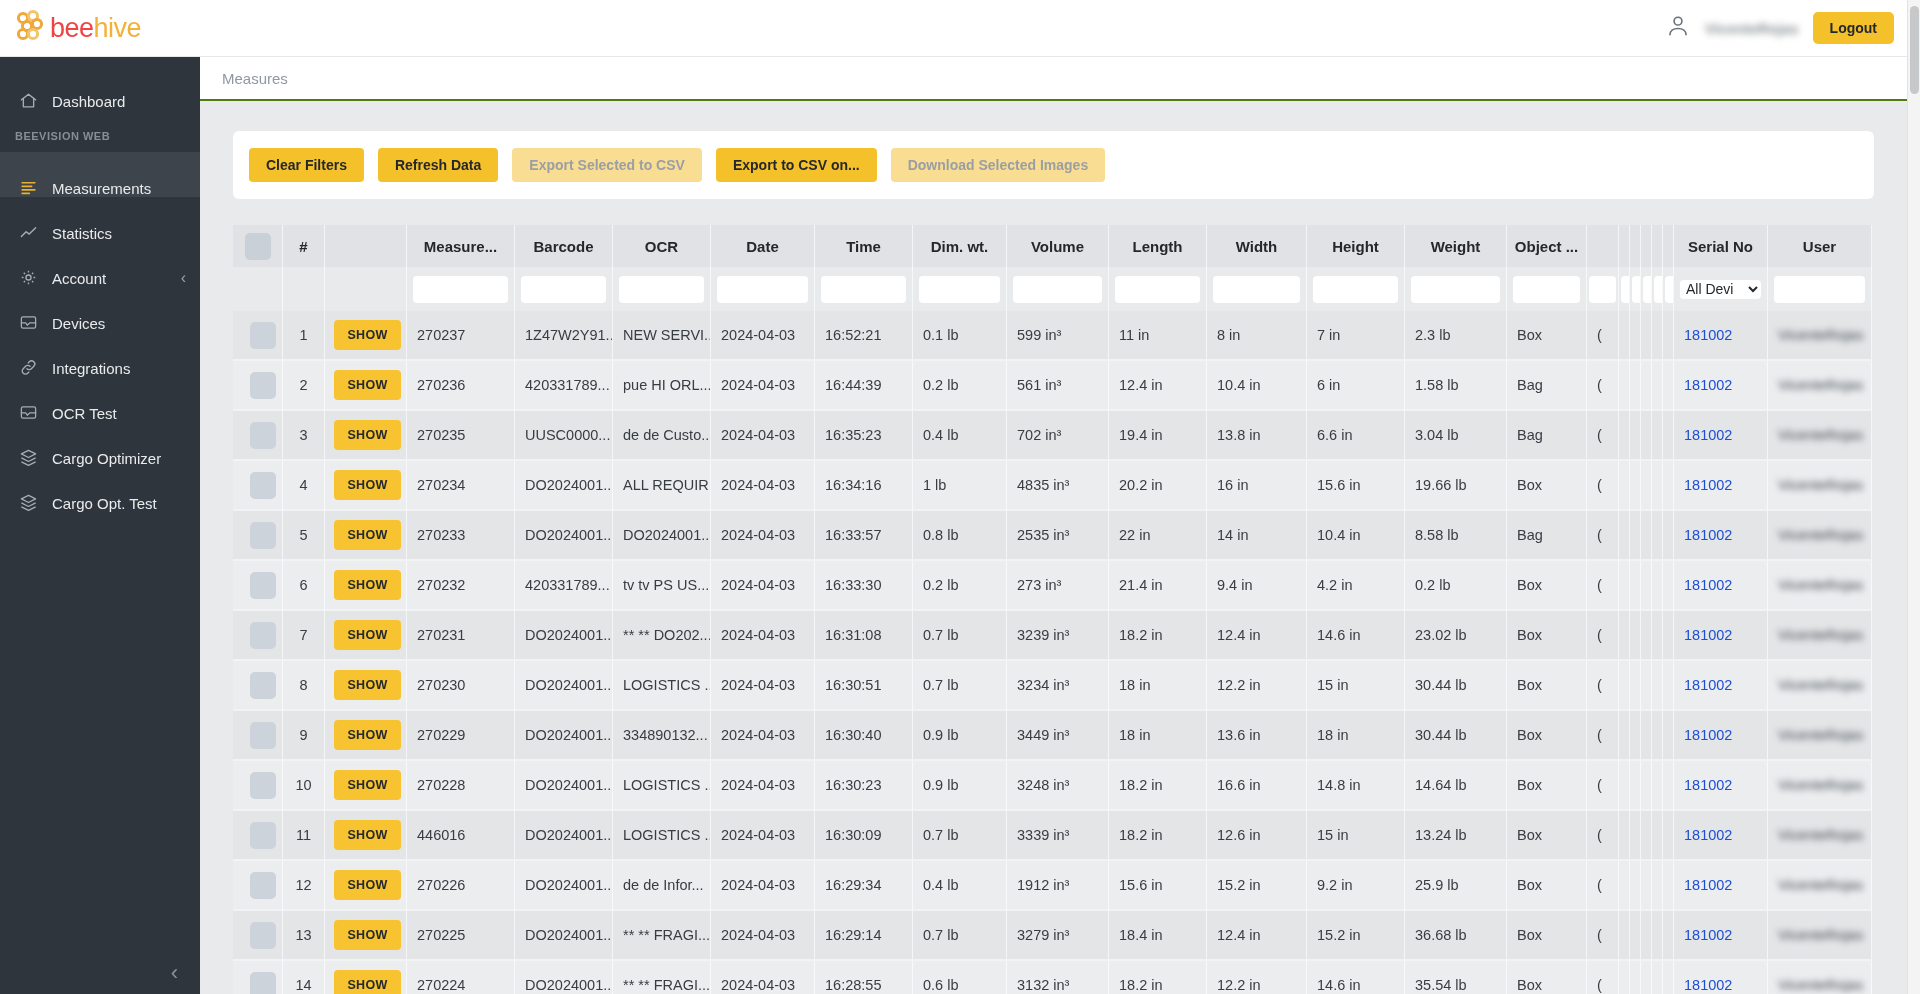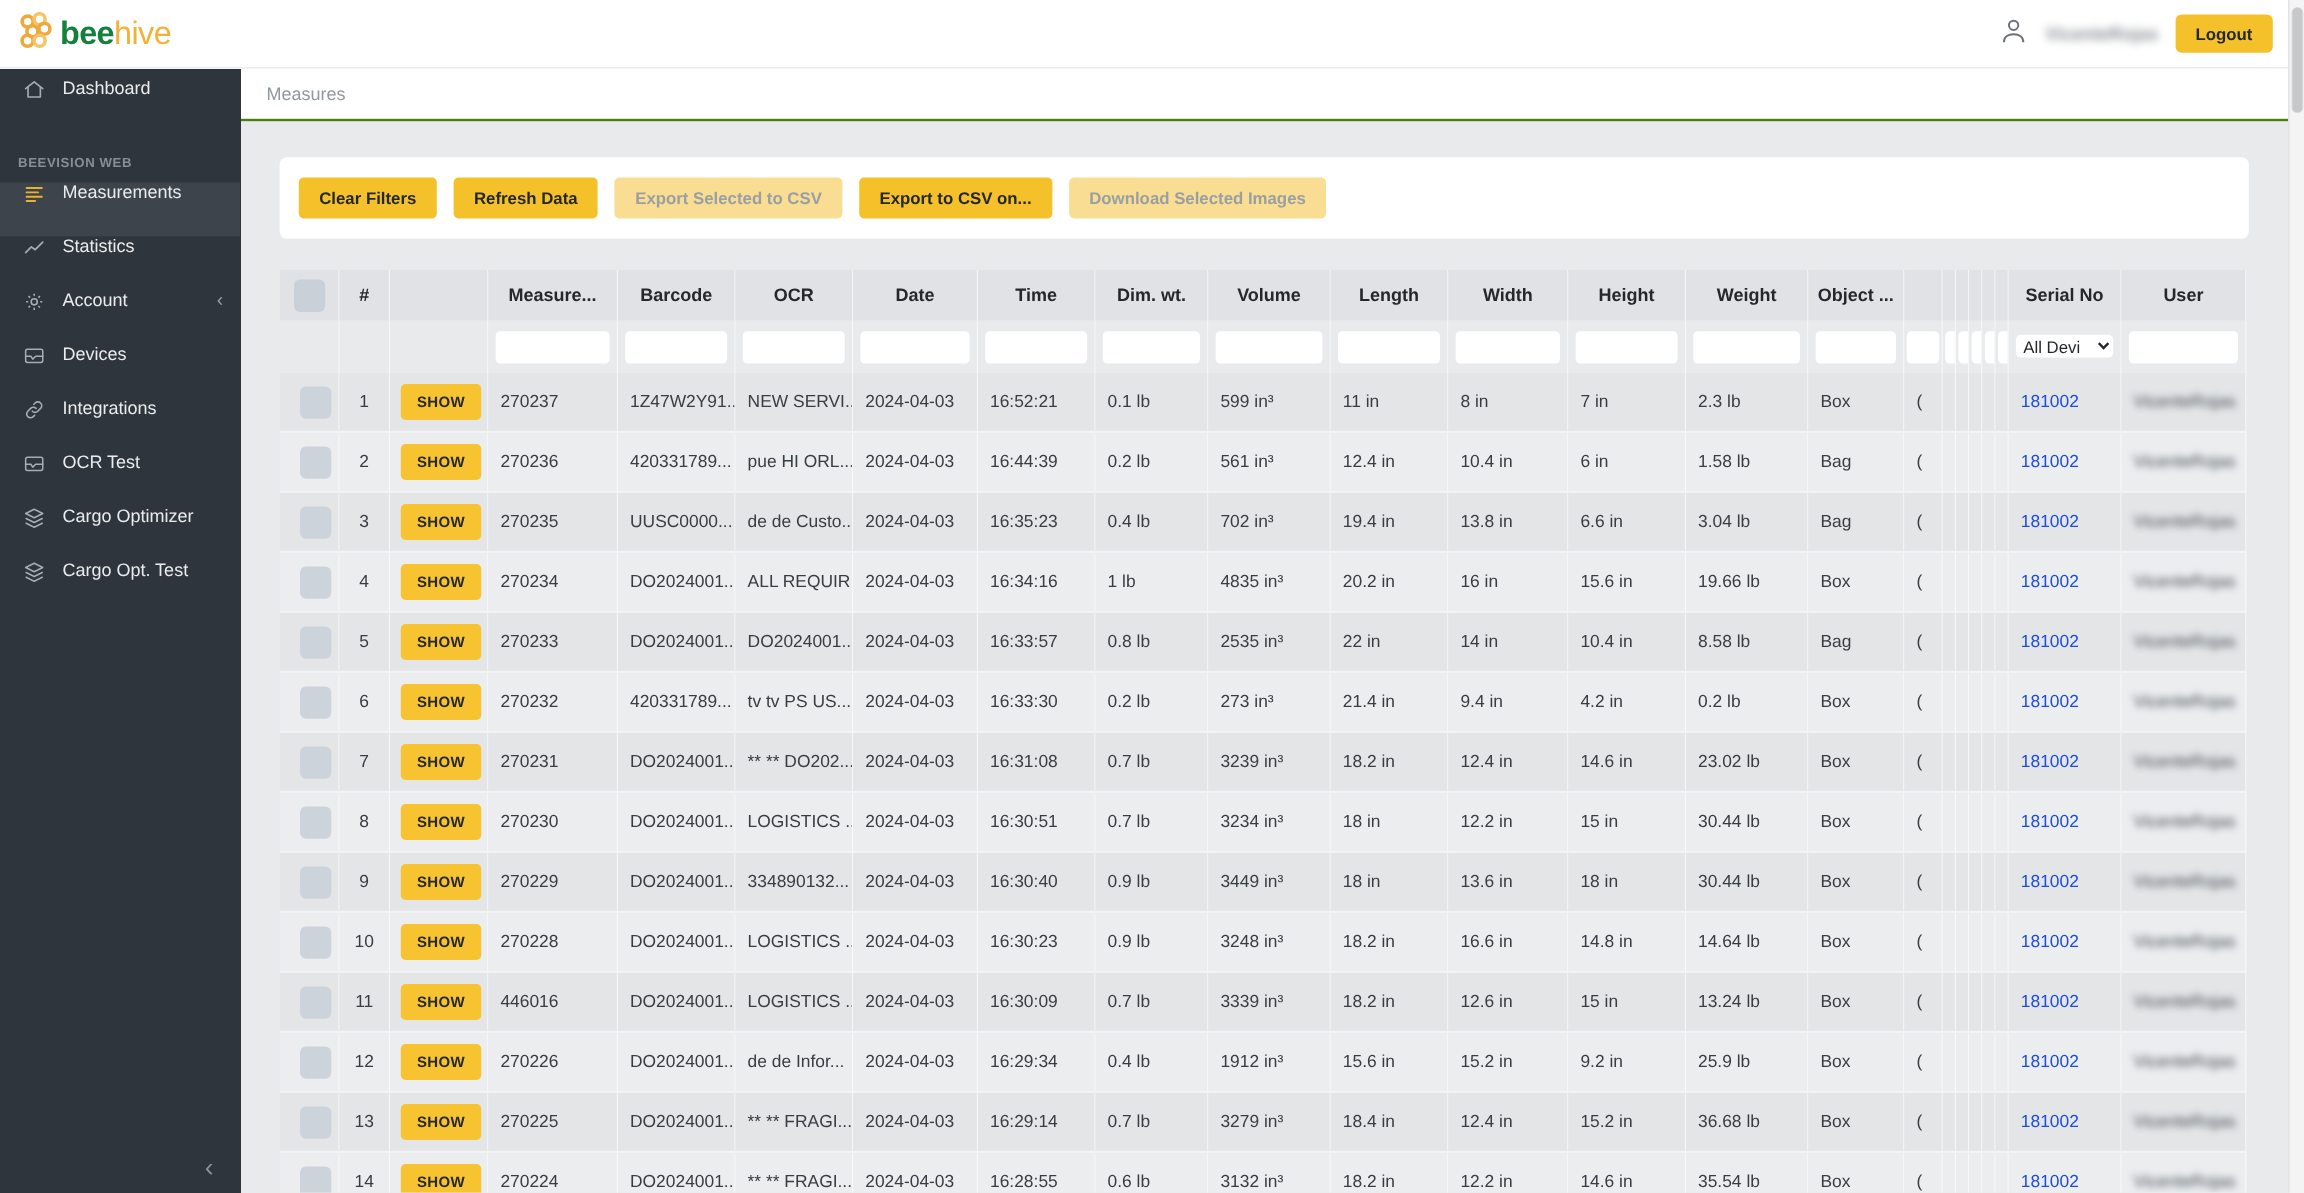--- a/index.html
+++ b/index.html
@@ -12,37 +12,37 @@
 
   
   .topbar {
     position:fixed; top:0; left:0; width:100%; height:57px;
     background:#ffffff; border-bottom:1px solid #e6e7e8;
     display:flex; align-items:center; justify-content:space-between;
     padding:0 26px 0 14px; z-index:20;
   }
   .logo { display:flex; align-items:center; gap:4px; }
   .logo-text { font-size:27px; letter-spacing:-0.5px; }
-  .logo-text .bold { font-weight:700; color:#15803d; }
+  .logo-text .bold { font-weight:400; color:#ef4444; }
   .logo-text .light { font-weight:400; color:#f2b237; }
   .topbar-right { display:flex; align-items:center; gap:14px; }
   .username { font-size:15px; font-weight:700; color:#8a8f94; filter:blur(3.5px); }
   .logout-btn {
     background:#f5c12b; border:none; border-radius:5px;
     padding:8px 17px; font-family:inherit;
     font-size:14px; font-weight:700; color:#24282c; cursor:pointer;
   }
 
   
   .sidebar {
     position:fixed; top:57px; left:0; bottom:0; width:200px;
     background:#2f353c; z-index:15; padding-top:8px;
   }
   .nav-item {
-    height:45px; display:flex; align-items:flex-start; gap:14px;
+    height:45px; display:flex; align-items:flex-end; gap:14px;
     padding:0 14px 0 19px; color:#e9ebed; font-size:15px; cursor:pointer;
   }
   .nav-item .icon { width:19px; height:19px; color:#a7adb4; flex:0 0 19px; display:flex; }
   .nav-item .icon svg { width:19px; height:19px; }
   .nav-item.active { background:#3d444b; }
   .nav-item.active .icon { color:#e8b12e; }
   .nav-item .chev { margin-left:auto; color:#9aa1a8; font-size:16px; }
   .nav-section {
     padding:20px 0 10px 15px; font-size:11px; font-weight:700;
     letter-spacing:.5px; color:#878e96;

